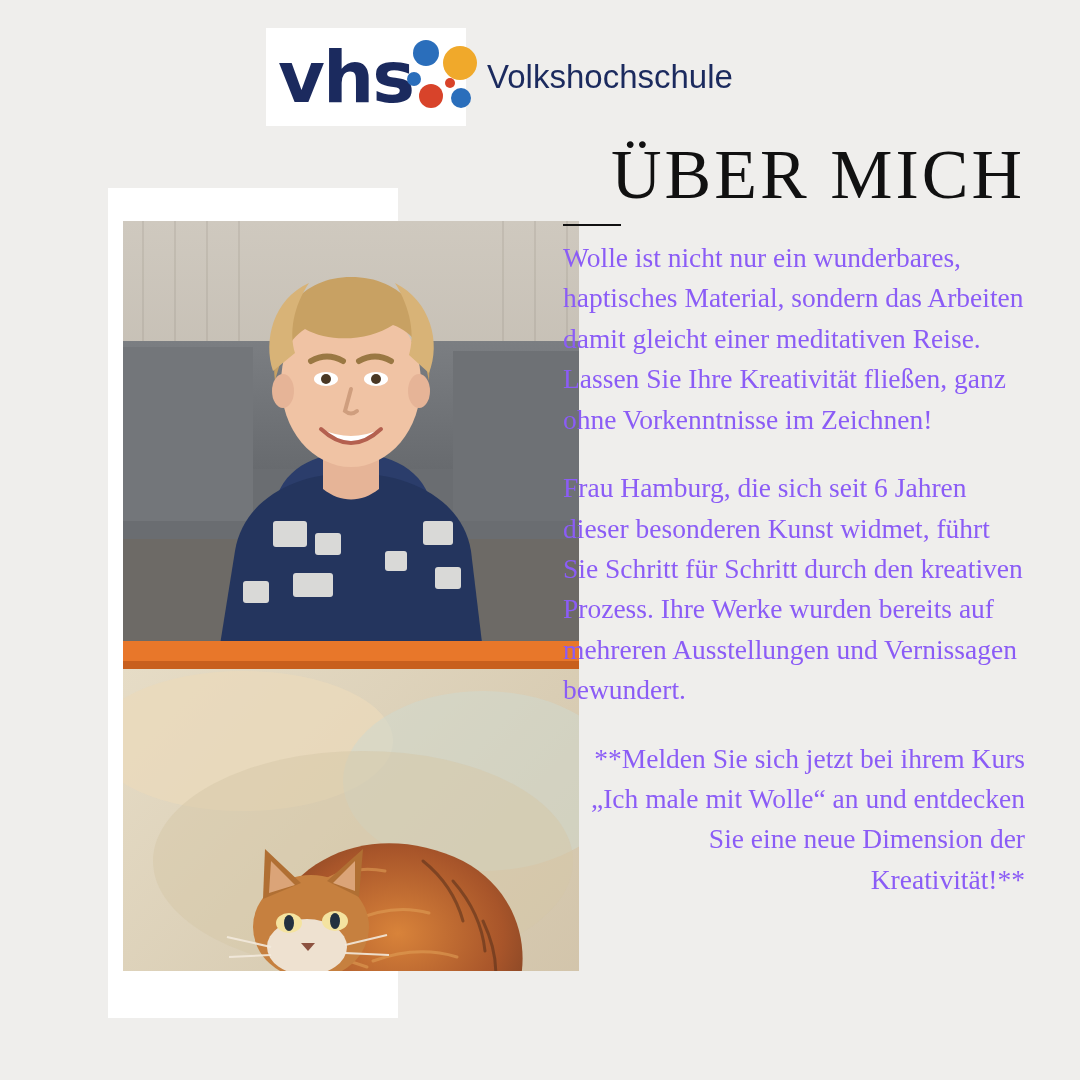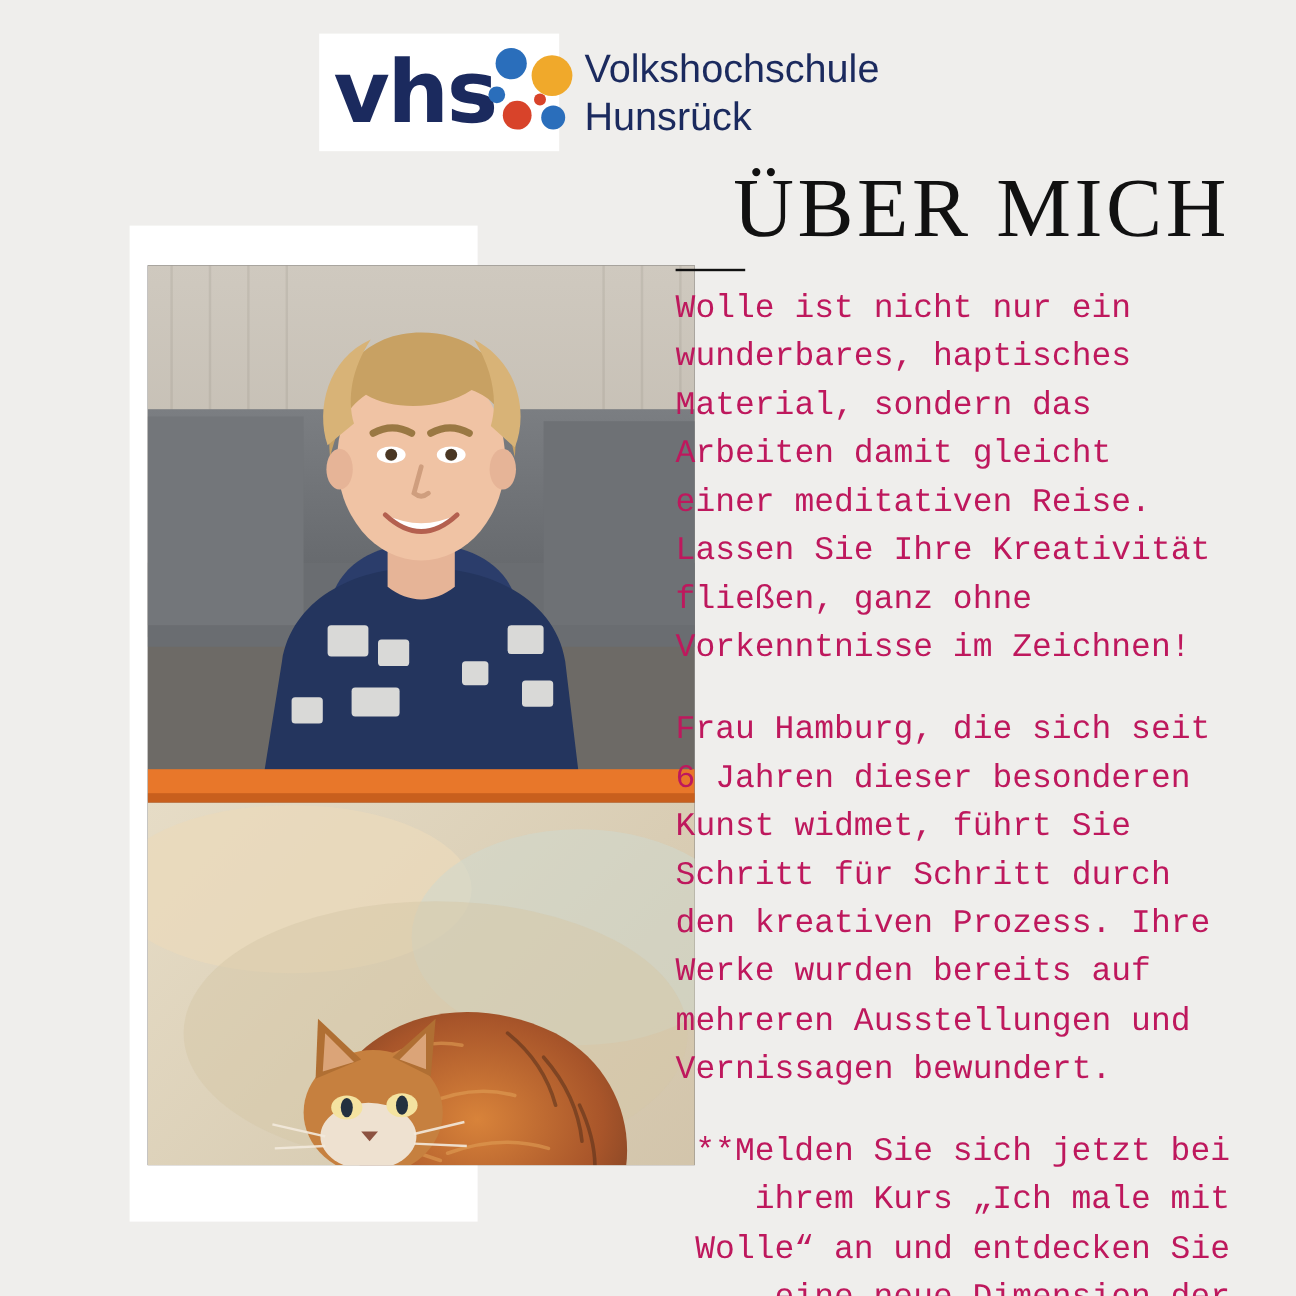--- a/index.html
+++ b/index.html
@@ -116,24 +116,24 @@
     text-align: right;
     font-weight: 400;
   }
   .rule {
     width: 58px;
     height: 2px;
     background: #111111;
     margin: 14px 0 12px 0;
   }
   .body-text {
-    font-family: Liberation Mono, monospace;
+    font-family: Liberation Serif, serif;
     font-size: 27.5px;
     line-height: 1.47;
-    color: #be185d;
+    color: #8b5cf6;
     margin: 0;
     white-space: pre-wrap;
   }
   .para { margin: 0 0 28px 0; }
   .para:last-child { margin-bottom: 0; text-align: right; }
 </style>
 </head>
 <body>
 
 <div class="poster">
@@ -146,21 +146,20 @@
     <div class="logo-dots">
       <span class="d1"></span>
       <span class="d2"></span>
       <span class="d3"></span>
       <span class="d4"></span>
       <span class="d5"></span>
       <span class="d6"></span>
     </div>
     <div class="logo-text">
       <div>Volkshochschule</div>
-      <div>Hunsrück</div>
     </div>
   </div>
 
   <div class="photo">
     <svg width="456" height="750" viewBox="0 0 456 750" xmlns="http://www.w3.org/2000/svg" role="img">
       <defs>
         <linearGradient id="wallG" x1="0" y1="0" x2="0" y2="1">
           <stop offset="0" stop-color="#cfc9bf"></stop>
           <stop offset="1" stop-color="#bdb6ab"></stop>
         </linearGradient>

